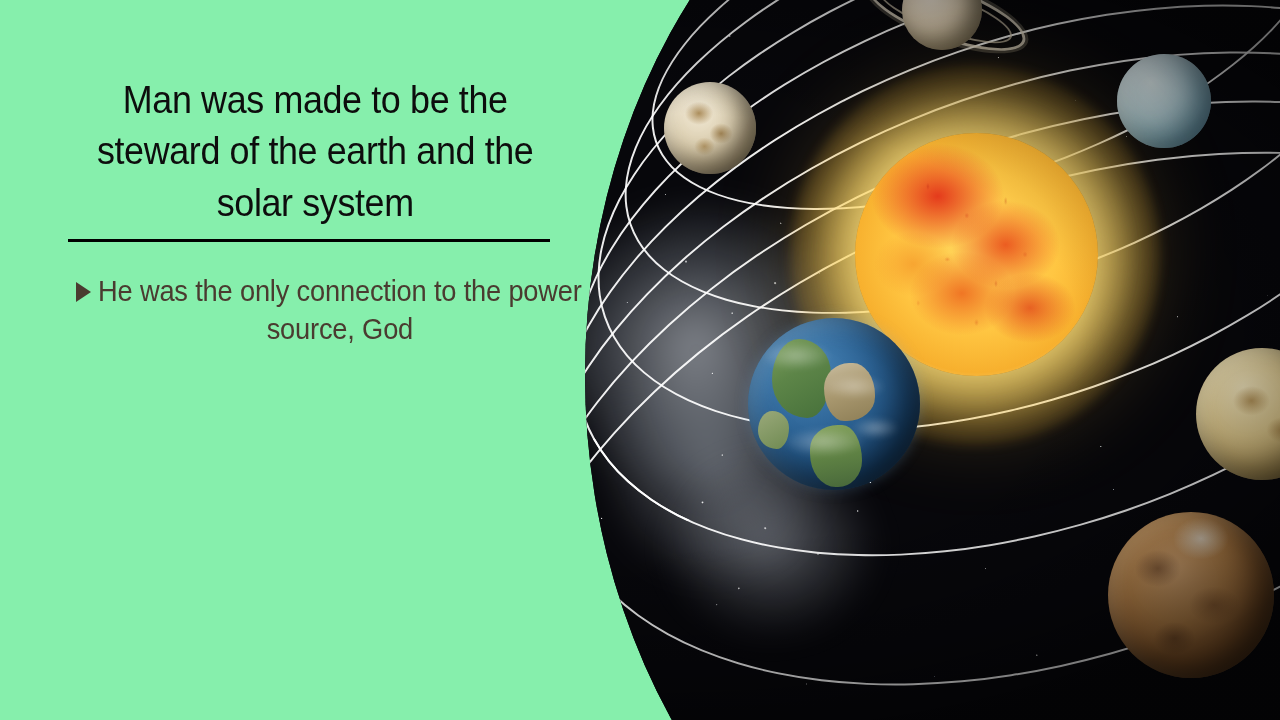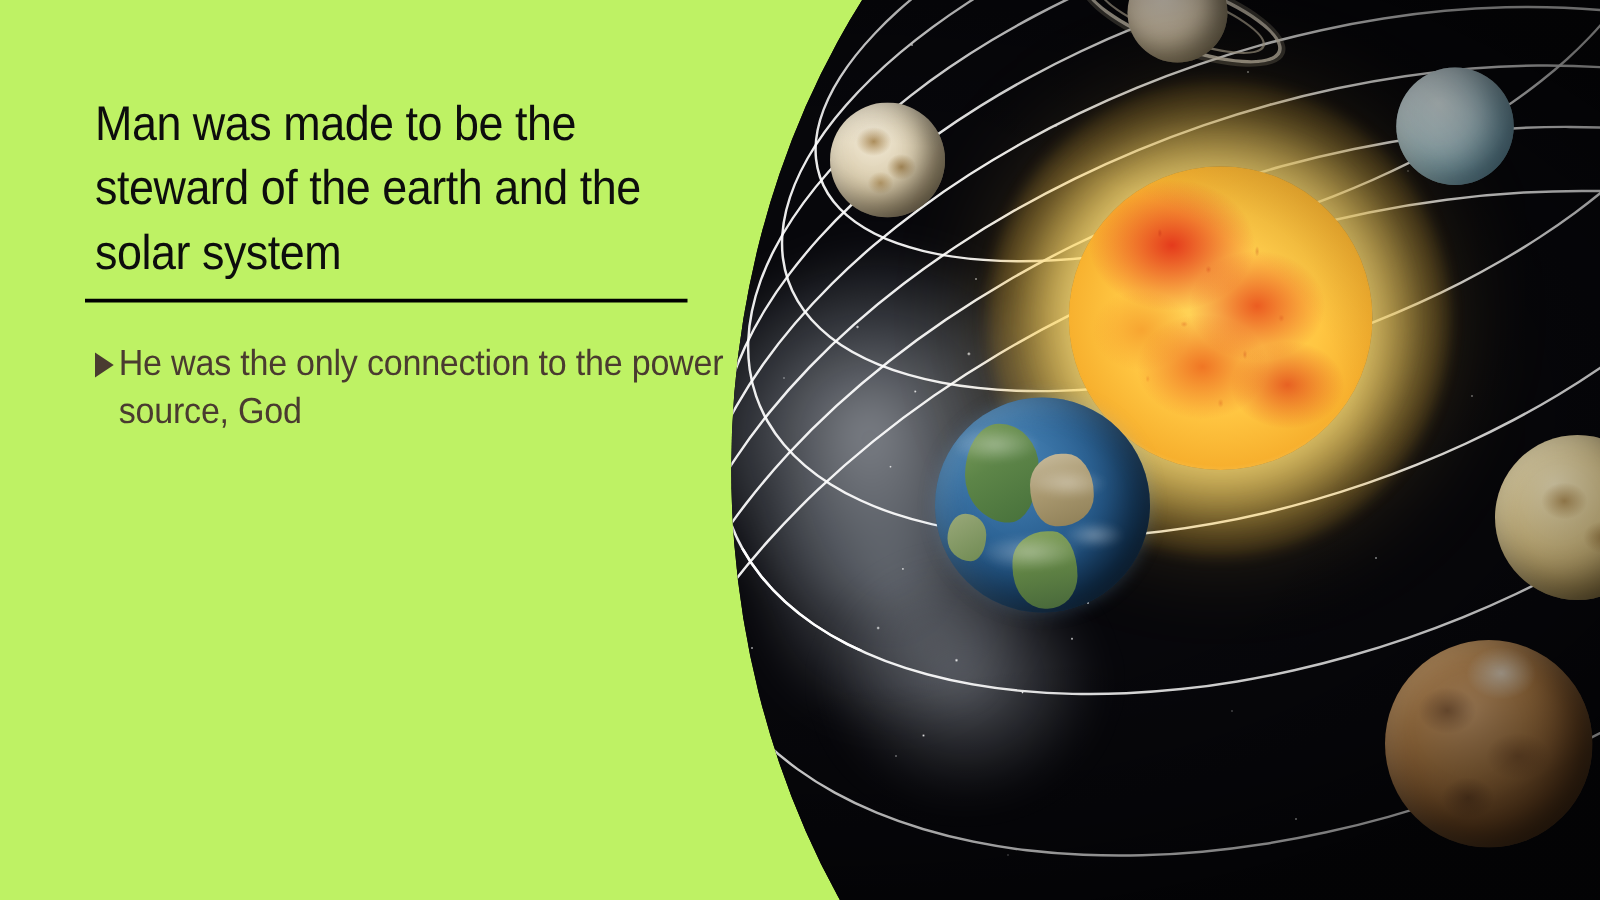--- a/index.html
+++ b/index.html
@@ -5,23 +5,24 @@
 <style>
   html, body {
     margin: 0;
     padding: 0;
     background: #ffffff;
   }
   #slide {
     position: relative;
     width: 1280px;
     height: 720px;
-    background: #bef264;
+    background: #86efac;
     overflow: hidden;
     font-family: "Liberation Sans", sans-serif;
+    text-align: center;
   }
 
   
   #text-col {
     position: absolute;
     left: 0;
     top: 0;
     width: 620px;
     height: 720px;
   }

